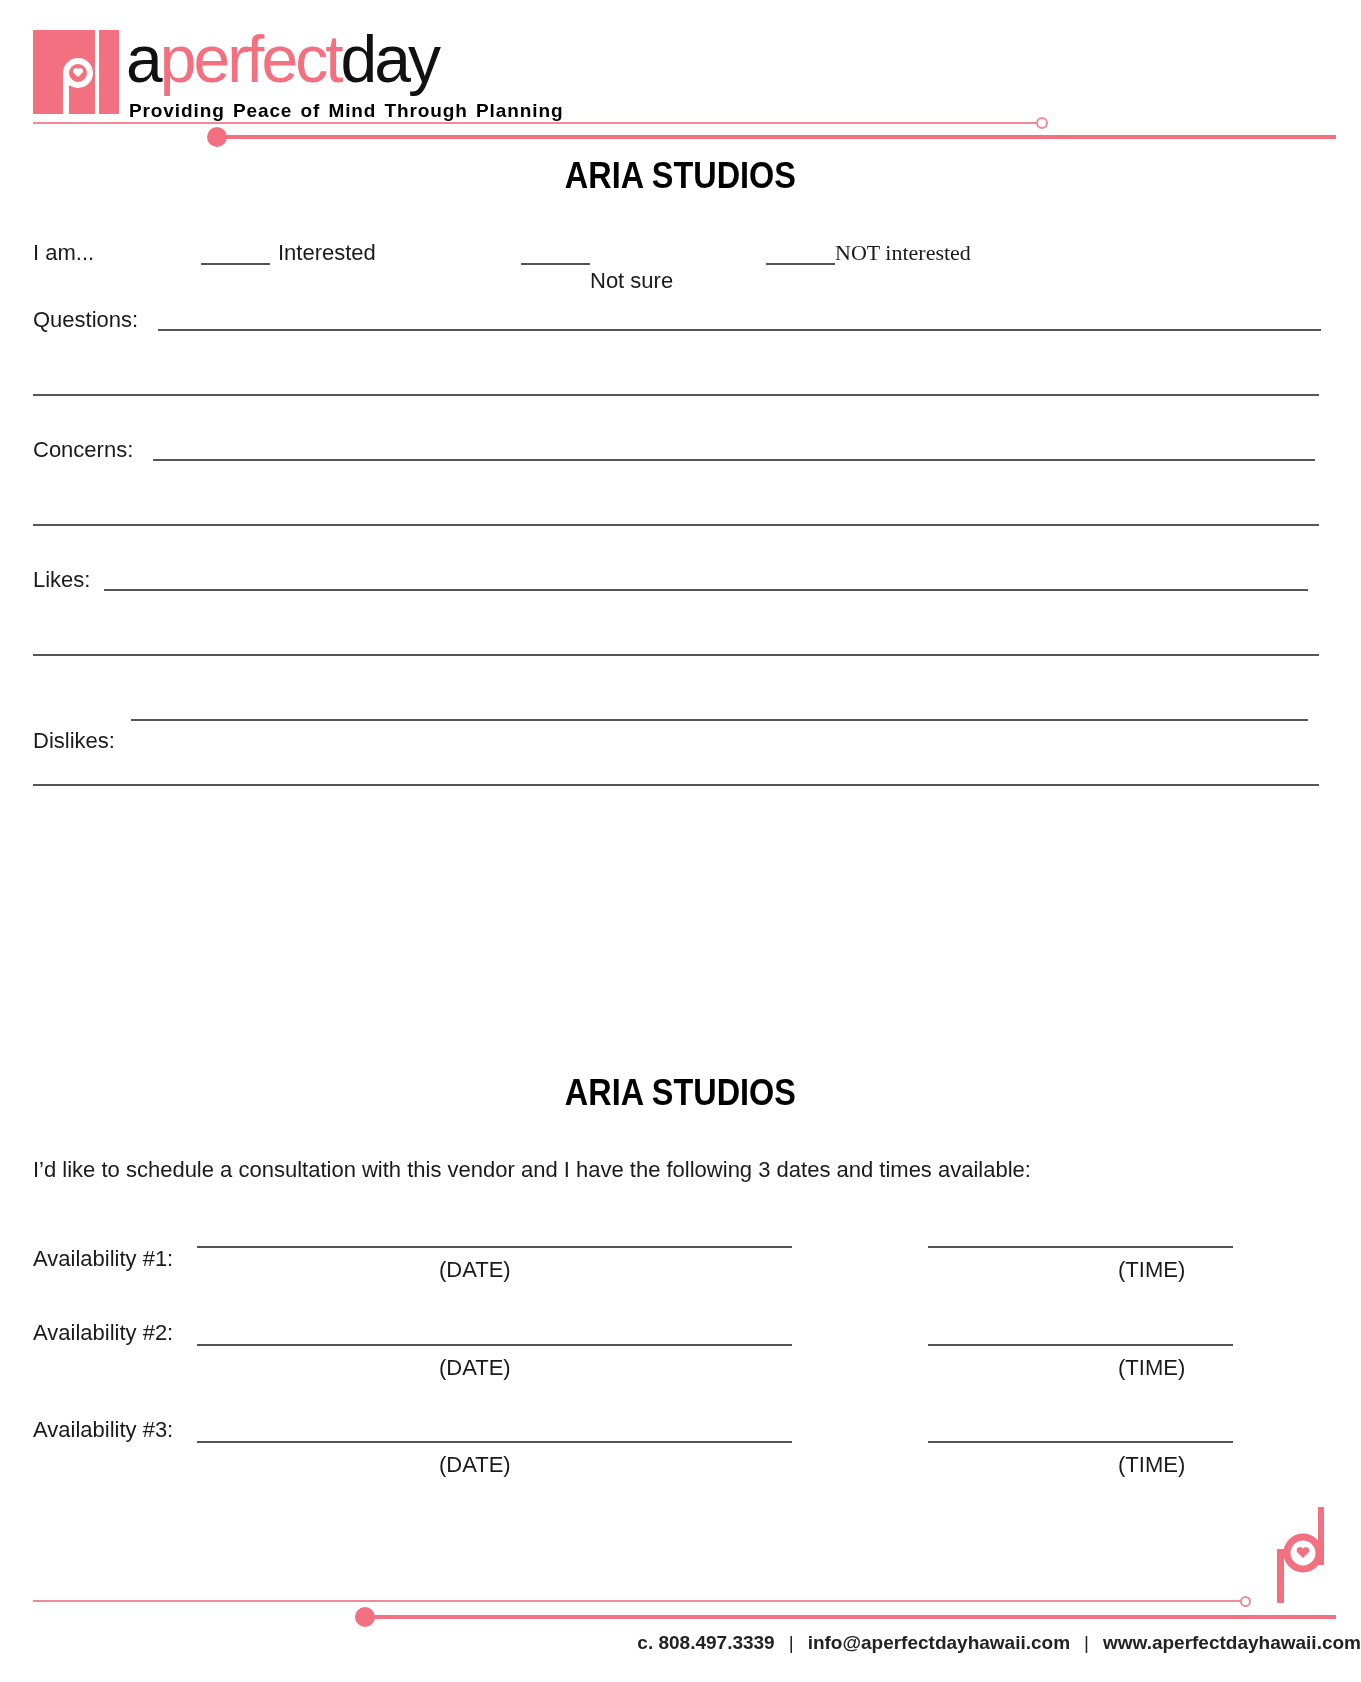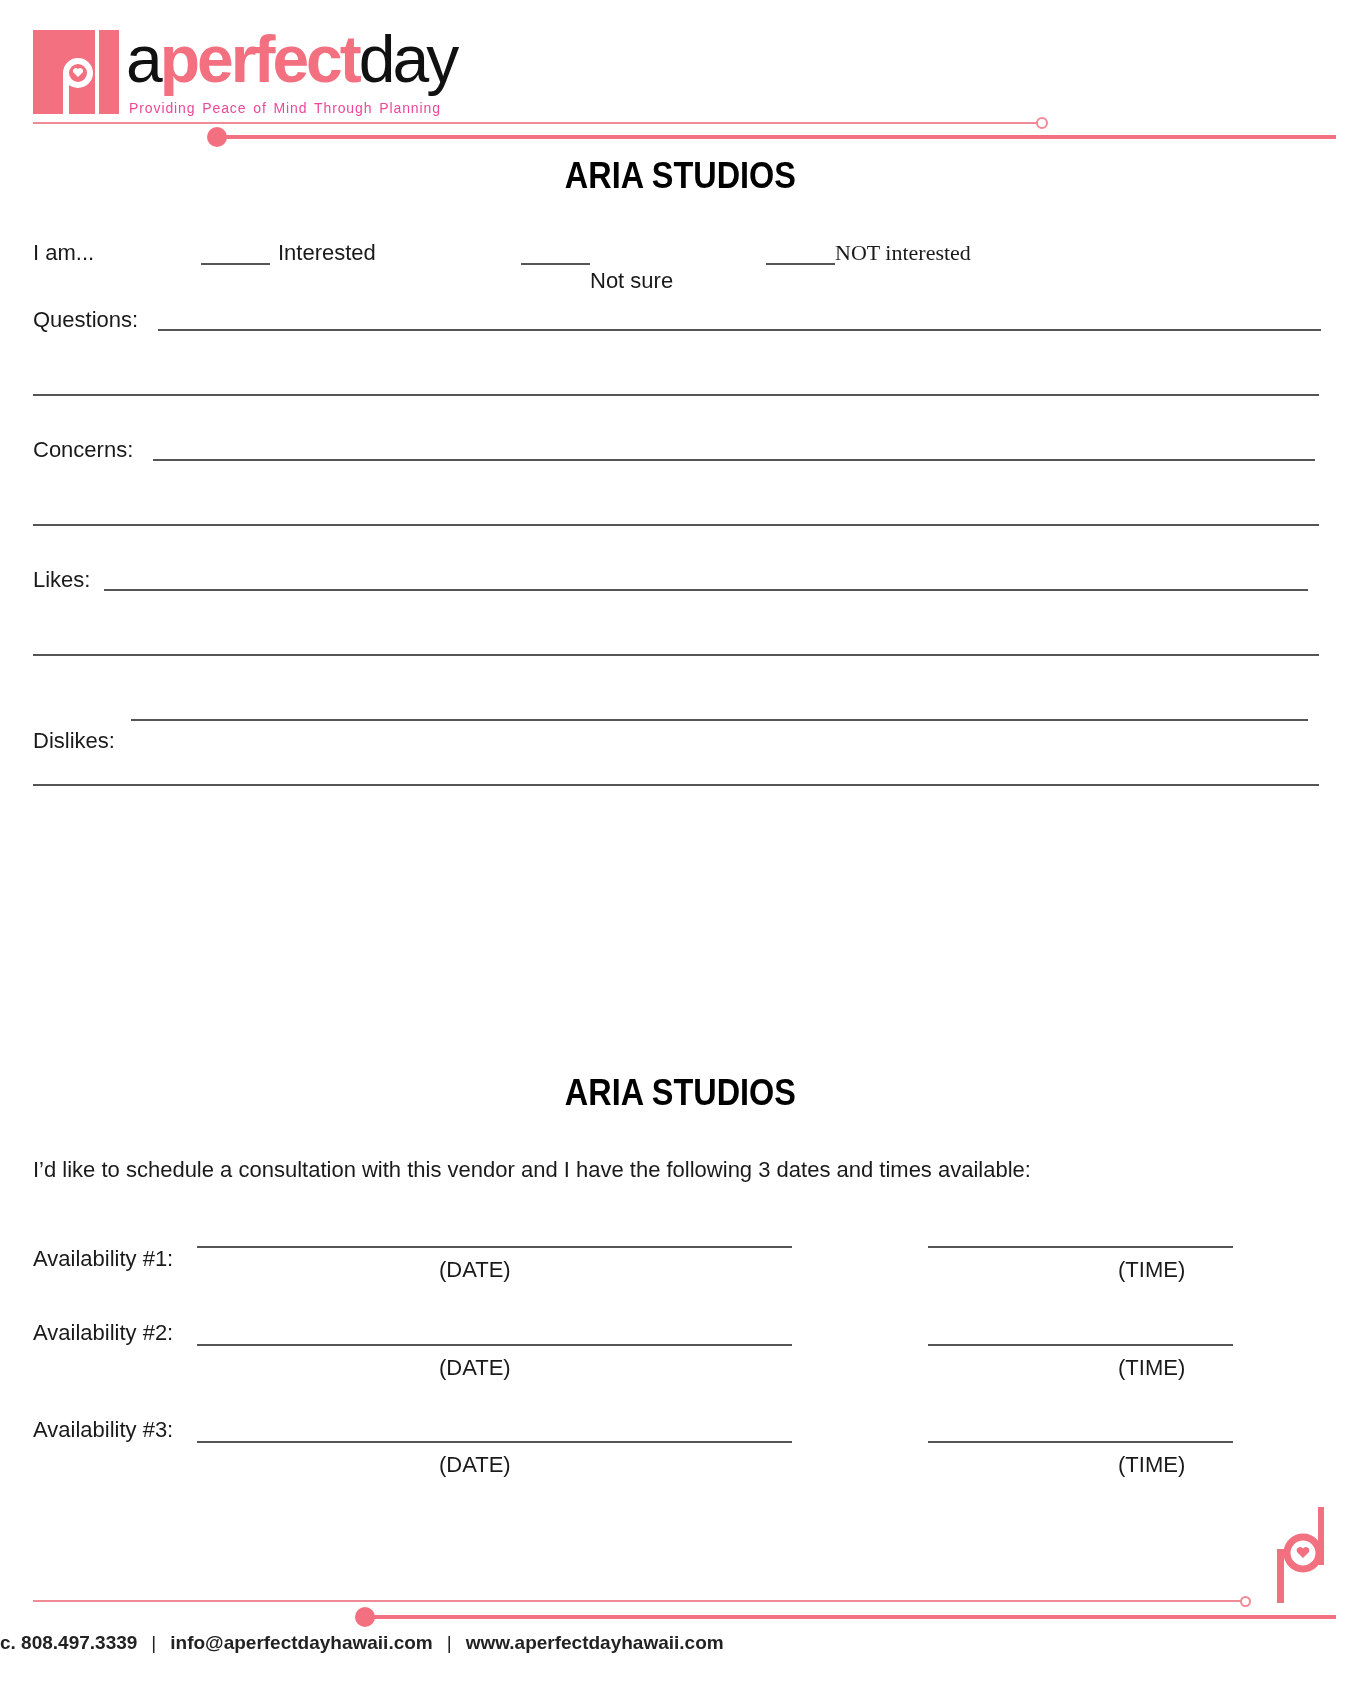--- a/index.html
+++ b/index.html
@@ -7,28 +7,28 @@
          font-family: "Liberation Sans", "DejaVu Sans", sans-serif; color: #111; }
   .abs { position: absolute; }
   .rule { position: absolute; height: 2px; background: #555; }
   .txt { position: absolute; font-size: 22px; line-height: 1; white-space: nowrap; color: #1a1a1a; }
   .title { position: absolute; left: 0; width: 1361px; text-align: center; font-weight: bold;
            font-size: 36px; line-height: 1; color: #000; }
   .title span { display: inline-block; transform: scaleX(0.9); }
   .logo-word { position: absolute; left: 126px; top: 26px; font-size: 66px; line-height: 1;
                font-weight: normal; letter-spacing: -3px; white-space: nowrap; }
   .logo-word .k { color: #111; }
-  .logo-word .p { color: #f2707f; font-weight: bold; }
-  .tagline { position: absolute; left: 129px; top: 100px; font-size: 14px; font-weight: normal;
-             letter-spacing: 0.9px; word-spacing: 2px; color: #ec4899; white-space: nowrap; }
+  .logo-word .p { color: #f2707f; }
+  .tagline { position: absolute; left: 129px; top: 100px; font-size: 19px; font-weight: bold;
+             letter-spacing: 0.9px; word-spacing: 2px; color: #000000; white-space: nowrap; }
   .thin-pink { position: absolute; height: 2px; background: #f08a97; }
   .thick-pink { position: absolute; height: 4px; background: #f2707f; }
   .dot { position: absolute; border-radius: 50%; background: #f2707f; }
   .ring { position: absolute; border-radius: 50%; border: 2px solid #f08a97; background: #fff; }
-  .footer { position: absolute; top: 1632px; left: 0; width: 1361px; text-align: left;
+  .footer { position: absolute; top: 1632px; left: 0; width: 1361px; text-align: right;
             font-size: 19px; font-weight: bold; color: #222; white-space: nowrap; }
   .footer .sep { margin: 0 14px; font-weight: normal; }
 </style>
 </head>
 <body>
 
 <div>
   <div class="abs" style="left:33px;top:30px;width:86px;height:84px;">
     <svg width="86" height="84" viewBox="0 0 86 84">
       <rect x="0" y="0" width="86" height="84" fill="#f2707f"></rect>

